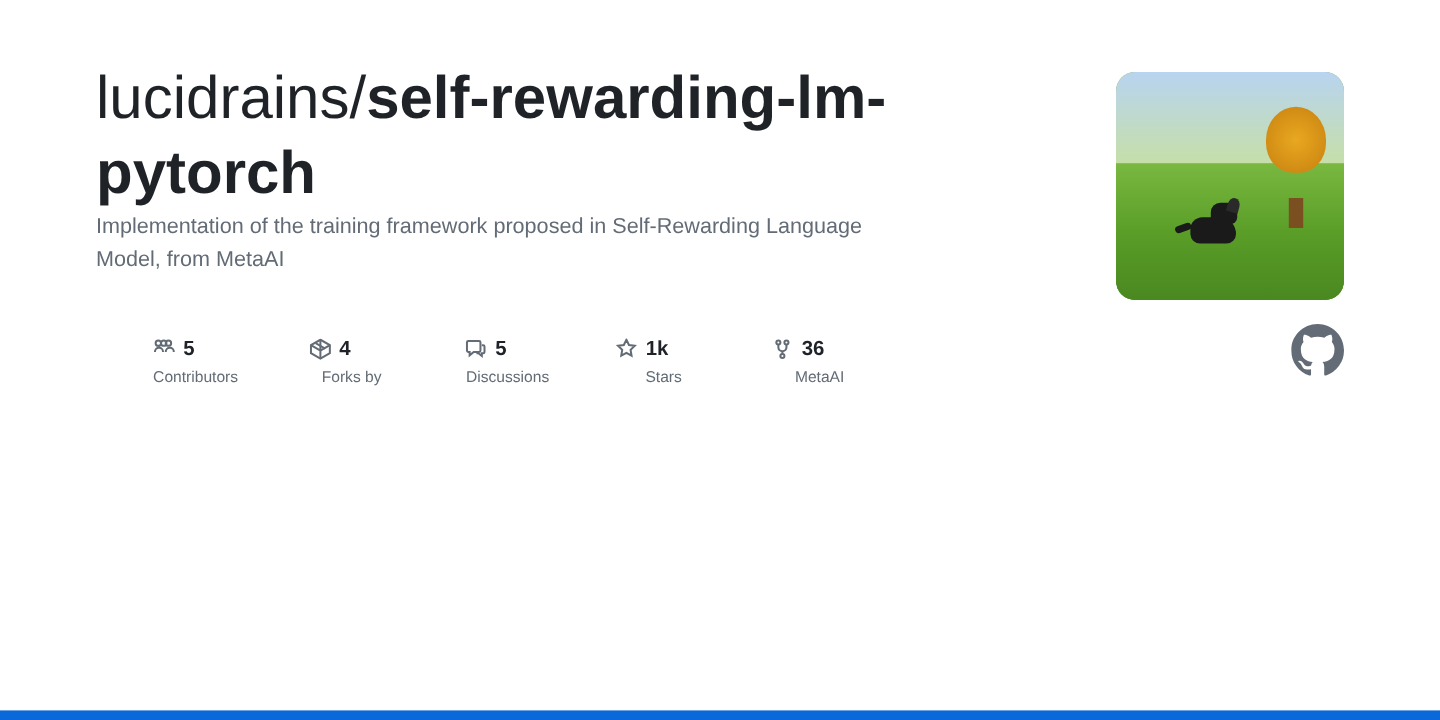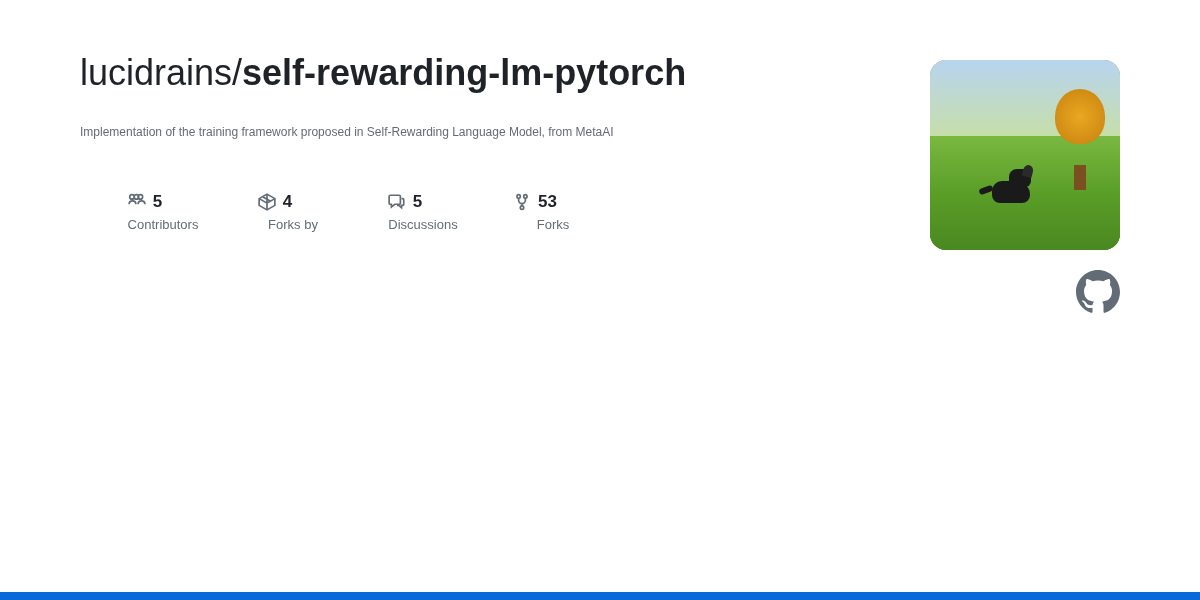--- a/index.html
+++ b/index.html
@@ -26,33 +26,32 @@
       align-items: flex-start;
       justify-content: space-between;
     }
 
     .left-section {
       flex: 1;
       max-width: 760px;
     }
 
     .repo-title {
-      font-size: 36px;
+      font-size: 50px;
       line-height: 1.25;
       color: #1f2328;
-      margin-bottom: 28px;
       font-weight: 400;
     }
 
     .repo-title strong {
       font-weight: 700;
     }
 
     .repo-description {
-      font-size: 12px;
+      font-size: 18px;
       line-height: 1.55;
       color: #636c76;
       margin-bottom: 50px;
       max-width: 660px;
     }
 
     .stats-row {
       display: flex;
       flex-direction: row;
       align-items: flex-start;
@@ -284,34 +283,45 @@
             <svg class="icon-svg" viewBox="0 0 16 16">
               <path stroke="#636c76" stroke-width="1.5" fill="none" d="M2 2h8a1 1 0 0 1 1 1v6a1 1 0 0 1-1 1H6l-3 2.5V10H2a1 1 0 0 1-1-1V3a1 1 0 0 1 1-1z"></path>
               <path stroke="#636c76" stroke-width="1.5" fill="none" d="M12 5h1a1 1 0 0 1 1 1v4a1 1 0 0 1-1 1h-1v2l-2.5-2H8"></path>
             </svg>
           </span>
           <span class="stat-value">5</span>
         </div>
         <span class="stat-label">Discussions</span>
       </div>
 
+      <div class="stat-item">
+        <div class="stat-top">
+          <span class="stat-icon">
+            <svg class="star-icon" viewBox="0 0 16 16">
+              <path stroke="#636c76" stroke-width="1.5" fill="none" d="M8 1l1.9 3.9 4.3.6-3.1 3 .7 4.3L8 10.7l-3.8 2.1.7-4.3-3.1-3 4.3-.6z"></path>
+            </svg>
+          </span>
+          <span class="stat-value">1k</span>
+        </div>
+        <span class="stat-label">Stars</span>
+      </div>
 
       <div class="stat-item">
         <div class="stat-top">
           <span class="stat-icon">
             <svg class="icon-svg" viewBox="0 0 16 16">
               <circle cx="5" cy="3" r="1.5" stroke="#636c76" stroke-width="1.5" fill="none"></circle>
               <circle cx="11" cy="3" r="1.5" stroke="#636c76" stroke-width="1.5" fill="none"></circle>
               <circle cx="8" cy="13" r="1.5" stroke="#636c76" stroke-width="1.5" fill="none"></circle>
               <path stroke="#636c76" stroke-width="1.5" fill="none" d="M5 4.5v2a3 3 0 0 0 3 3 3 3 0 0 0 3-3v-2M8 9.5V11.5"></path>
             </svg>
           </span>
-          <span class="stat-value">53</span>
-        </div>
-        <span class="stat-label">Forks</span>
+          <span class="stat-value">36</span>
+        </div>
+        <span class="stat-label">MetaAI</span>
       </div>
 
     </div>
   </div>
 
   <div class="right-section">
     <div class="repo-avatar">
       <div class="avatar-scene">
         <div class="avatar-sky"></div>
         <div class="avatar-ground"></div>

